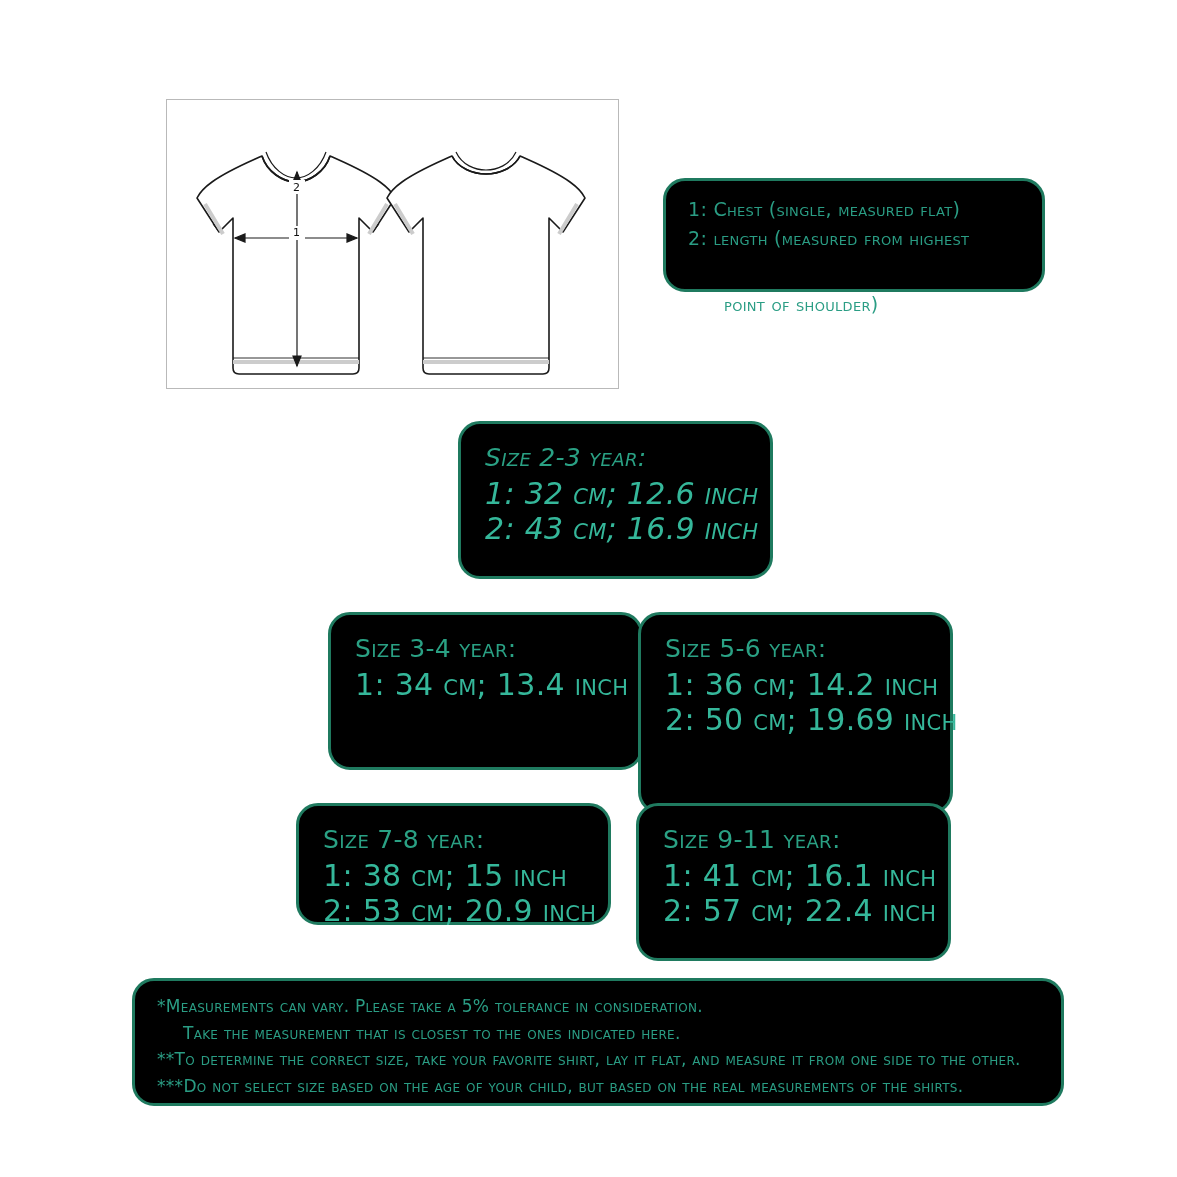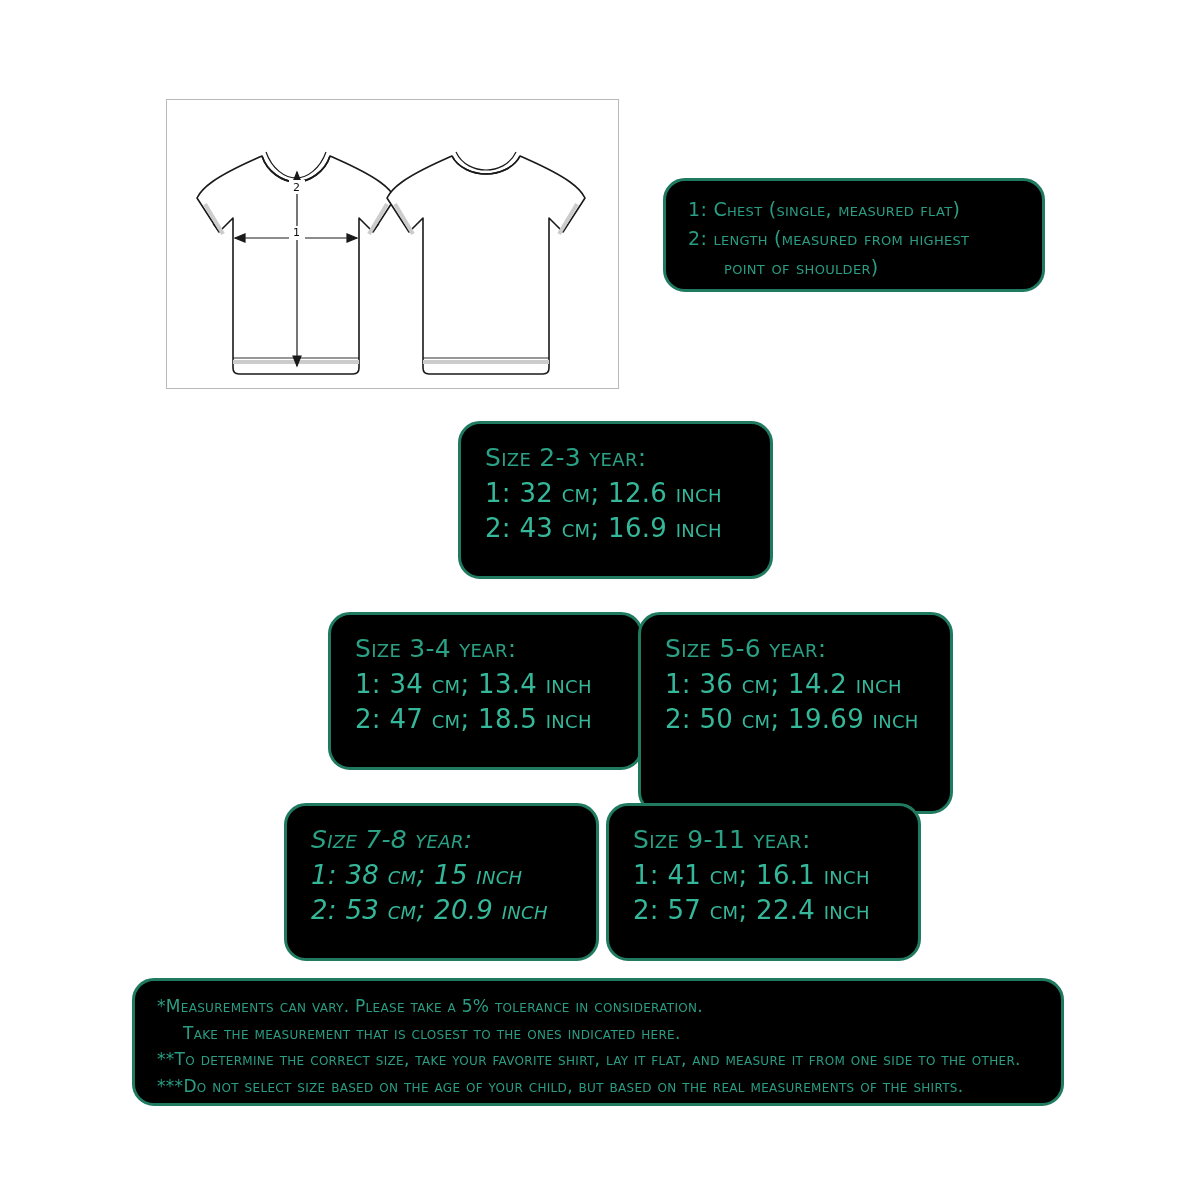--- a/index.html
+++ b/index.html
@@ -55,43 +55,44 @@
     padding: 14px 20px 0 22px;
     color: #2a9d84;
   }
   .legend-line {
     font-size: 19px;
     line-height: 29px;
     white-space: pre;
   }
   .legend-line.indent {
     padding-left: 36px;
+    margin-top: 37px;
   }
 
   .size-box {
     padding: 16px 0 0 24px;
   }
   .size-title {
     font-size: 25px;
     line-height: 36px;
     color: #2aa184;
     white-space: pre;
   }
   .size-line {
-    font-size: 26px;
+    font-size: 30px;
     line-height: 35px;
     color: #35b79a;
     white-space: pre;
   }
 
-  #box-23 { left: 458px; top: 421px; width: 315px; height: 158px; }
+  #box-23 { left: 458px; top: 421px; width: 315px; height: 158px; font-style: italic; }
   #box-34 { left: 288px; top: 612px; width: 315px; height: 158px; margin-left: 40px; }
   #box-56 { left: 638px; top: 612px; width: 315px; height: 202px; }
-  #box-78 { left: 284px; top: 803px; width: 315px; height: 158px; font-style: italic; }
-  #box-911 { left: 606px; top: 803px; width: 315px; height: 158px; }
+  #box-78 { left: 296px; top: 803px; width: 315px; height: 122px; }
+  #box-911 { left: 636px; top: 803px; width: 315px; height: 158px; }
 
   .notes-box {
     left: 132px;
     top: 978px;
     width: 932px;
     height: 128px;
     padding: 12px 28px 0 22px;
     color: #2a9d84;
   }
   .note-line {
@@ -178,21 +179,20 @@
 
   <div class="box size-box" id="box-23">
     <div class="size-title">Size 2-3 year:</div>
     <div class="size-line">1: 32 cm; 12.6 inch</div>
     <div class="size-line">2: 43 cm; 16.9 inch</div>
   </div>
 
   <div class="box size-box" id="box-34">
     <div class="size-title">Size 3-4 year:</div>
     <div class="size-line">1: 34 cm; 13.4 inch</div>
-    <div class="size-line">2: 47 cm; 18.5 inch</div>
   </div>
 
   <div class="box size-box" id="box-56">
     <div class="size-title">Size 5-6 year:</div>
     <div class="size-line">1: 36 cm; 14.2 inch</div>
     <div class="size-line">2: 50 cm; 19.69 inch</div>
   </div>
 
   <div class="box size-box" id="box-78">
     <div class="size-title">Size 7-8 year:</div>

